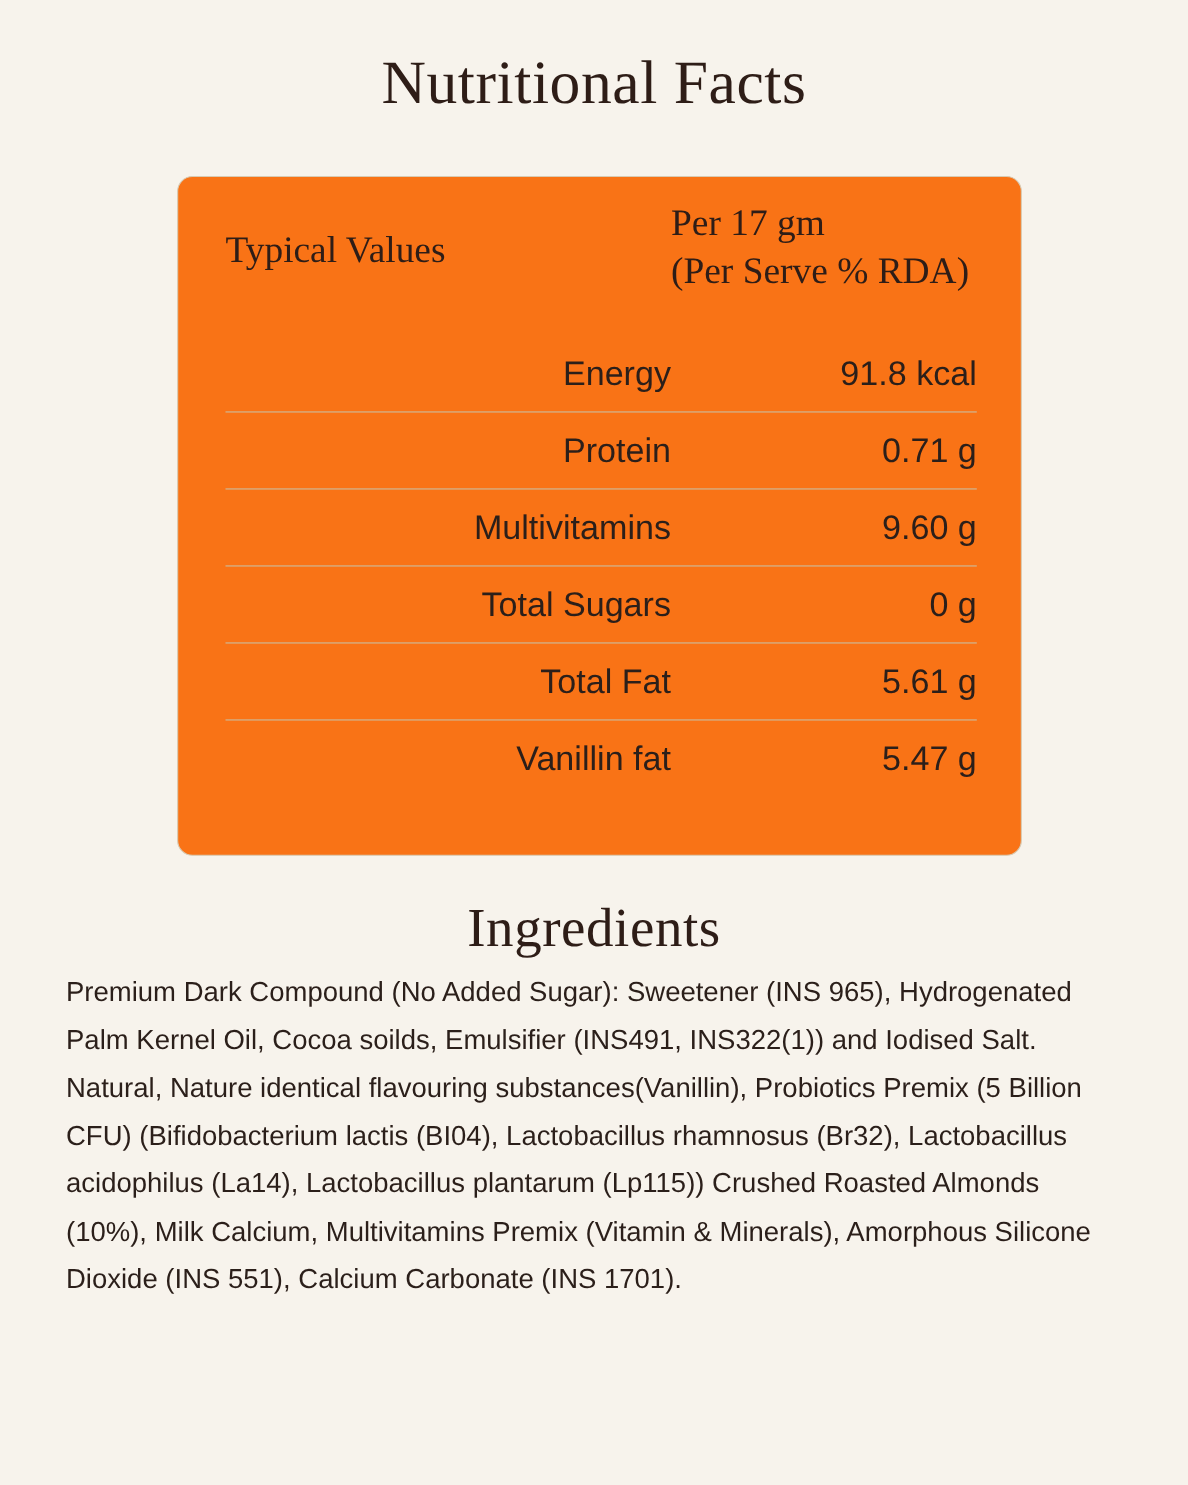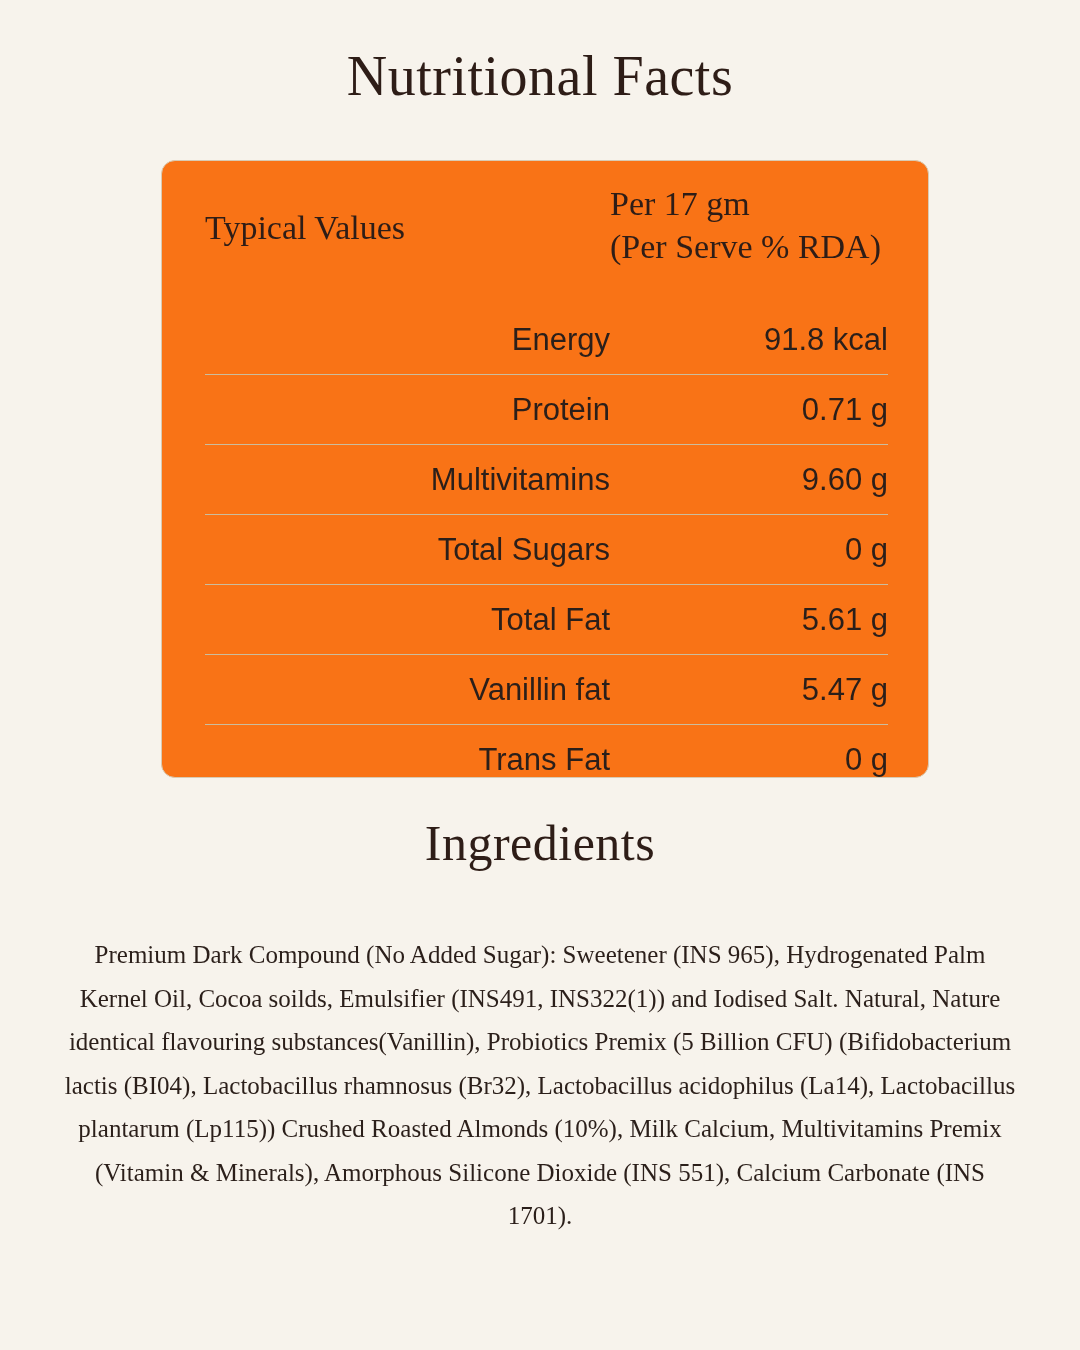--- a/index.html
+++ b/index.html
@@ -116,26 +116,25 @@
 
   .table tbody tr:first-child td {
     border-top: 0;
   }
 
   
   .ingredients {
     position: absolute;
     left: 50%;
     transform: translateX(-50%);
-    top: 908px;
+    top: 856px;
     width: 960px;
-    font-family: Liberation Serif, serif;
+    font-family: Liberation Sans, sans-serif;
     font-size: 25px;
     line-height: 43.5px;
-    text-align: center;
     color: #2b1f1a;
     white-space: pre-line;
   }
 </style>
 </head>
 <body>
 
 <div class="page">
 
   <h1 class="title">Nutritional Facts</h1>
@@ -176,24 +175,20 @@
             <td>0 g</td>
           </tr>
           <tr>
             <td>Total Fat</td>
             <td>5.61 g</td>
           </tr>
           <tr>
             <td>Vanillin fat</td>
             <td>5.47 g</td>
           </tr>
-          <tr>
-            <td>Trans Fat</td>
-            <td>0 g</td>
-          </tr>
         </tbody>
       </table>
     </div>
   </div>
 
   <h2 class="section-title" style="position:absolute; left:0; right:0; top:818px; padding-top:0;">Ingredients</h2>
 
   <p class="ingredients">Premium Dark Compound (No Added Sugar): Sweetener (INS 965), Hydrogenated Palm Kernel Oil, Cocoa soilds, Emulsifier (INS491, INS322(1)) and Iodised Salt. Natural, Nature identical flavouring substances(Vanillin), Probiotics Premix (5 Billion CFU) (Bifidobacterium lactis (BI04), Lactobacillus rhamnosus (Br32), Lactobacillus acidophilus (La14), Lactobacillus plantarum (Lp115)) Crushed Roasted Almonds (10%), Milk Calcium, Multivitamins Premix (Vitamin &amp; Minerals), Amorphous Silicone Dioxide (INS 551), Calcium Carbonate (INS 1701).</p>
 
 </div>

